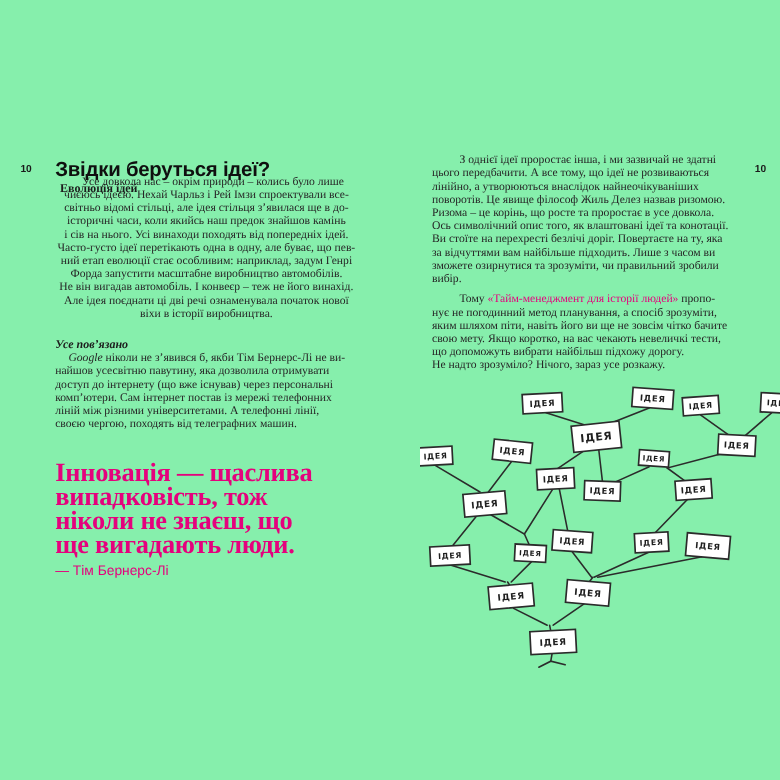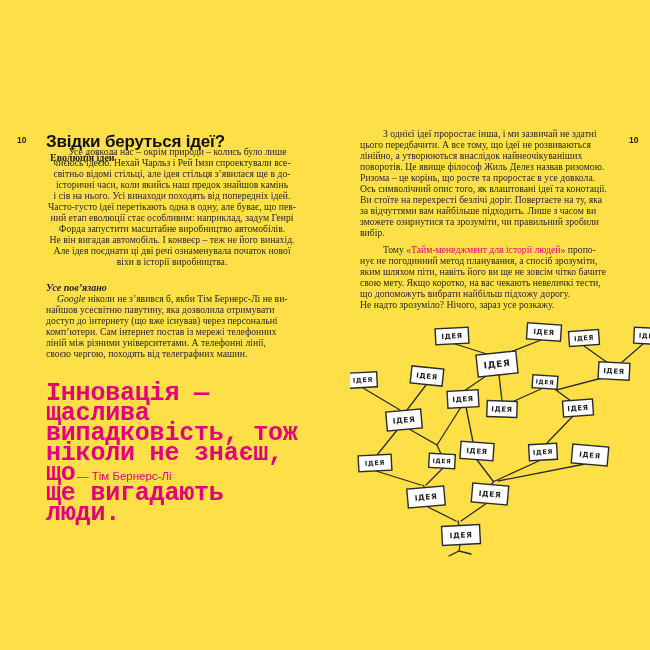--- a/index.html
+++ b/index.html
@@ -1,28 +1,28 @@
 <!DOCTYPE html>
 <html><head>
 <meta charset="utf-8">
 <style>
   html,body{margin:0;padding:0;background:#ffffff;}
-  .canvas{position:relative;width:650px;height:650px;background:#fde047;overflow:hidden;
+  .canvas{position:relative;width:650px;height:650px;background:#86efac;overflow:hidden;
           font-family:"Liberation Serif", serif;color:#242424;}
   .abs{position:absolute;}
   .pagenum{font-family:"Liberation Sans", sans-serif;font-weight:700;font-size:8.5px;color:#1a1a1a;}
   .chapter-title{font-family:"Liberation Sans", sans-serif;font-weight:700;font-size:17px;
                  letter-spacing:-0.2px;color:#0f0f0f;}
   .subhead{font-weight:700;font-size:10px;color:#1c1c1c;}
   .body-par{font-size:9.7px;line-height:11px;white-space:pre-line;color:#262626;width:252px;}
   .ind-sm{text-indent:11px;}
   .ind-lg{text-indent:23px;}
   .italic{font-style:italic;}
   .magenta{color:#e5017d;}
-  .pullquote{font-family:Liberation Mono, monospace;font-weight:700;font-size:25px;
+  .pullquote{font-family:Liberation Serif, serif;font-weight:700;font-size:22px;
              line-height:20px;white-space:pre-line;color:#e5017d;letter-spacing:-0.2px;width:260px;}
   .attribution{font-family:"Liberation Sans", sans-serif;font-size:11.5px;color:#e5017d;}
   svg text{font-family:"DejaVu Sans", sans-serif;font-weight:700;fill:#1f1f1f;}
 </style>
 </head>
 <body>
 
 <div class="canvas">
 
   <div class="abs pagenum" style="left:17px;top:135px;">10</div>
@@ -50,21 +50,21 @@
 доступ до інтернету (що вже існував) через персональні
 комп’ютери. Сам інтернет постав із мережі телефонних
 ліній між різними університетами. А телефонні лінії,
 своєю чергою, походять від телеграфних машин.</span></div>
 
   <div class="abs pullquote" style="left:46px;top:384px;">Інновація — щаслива
 випадковість, тож
 ніколи не знаєш, що
 ще вигадають люди.</div>
 
-  <div class="abs attribution" style="left:46px;top:470px;margin-left:31px;">— Тім Бернерс-Лі</div>
+  <div class="abs attribution" style="left:46px;top:470px;">— Тім Бернерс-Лі</div>
 
   <div class="abs pagenum" style="left:629px;top:135px;">10</div>
 
   <div class="abs body-par ind-lg" style="left:360px;top:128px;width:250px;">З однієї ідеї проростає інша, і ми зазвичай не здатні
 цього передбачити. А все тому, що ідеї не розвиваються
 лінійно, а утворюються внаслідок найнеочікуваніших
 поворотів. Це явище філософ Жиль Делез назвав ризомою.
 Ризома – це корінь, що росте та проростає в усе довкола.
 Ось символічний опис того, як влаштовані ідеї та конотації.
 Ви стоїте на перехресті безлічі доріг. Повертаєте на ту, яка

